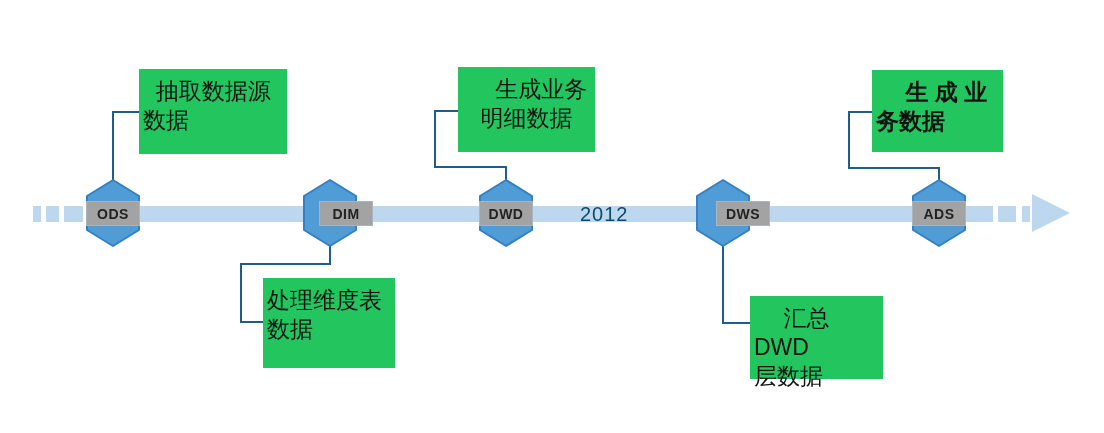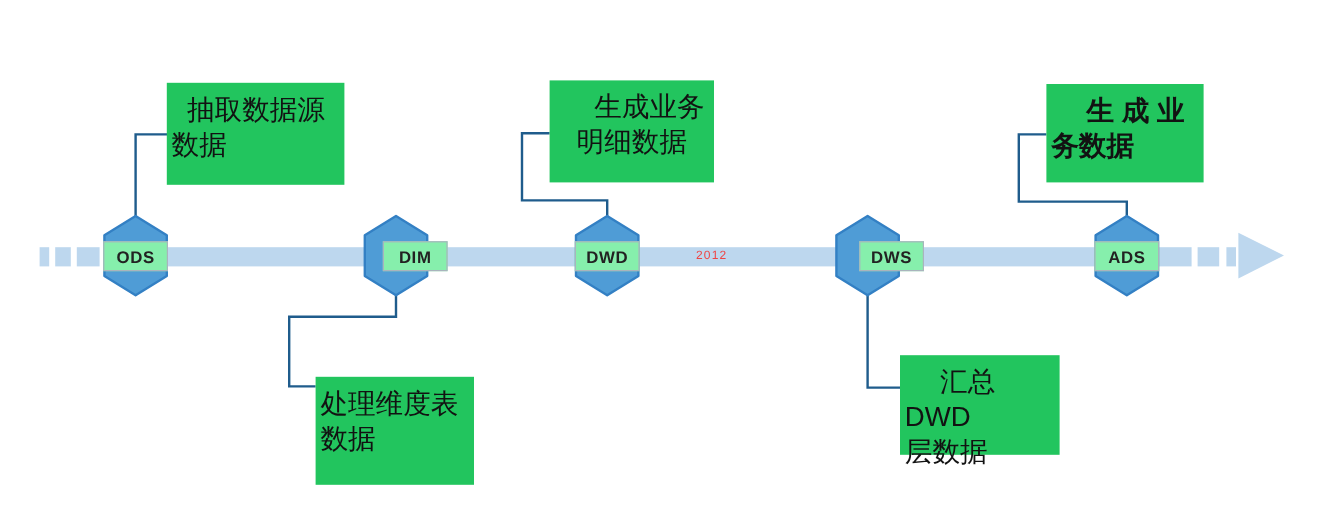--- a/index.html
+++ b/index.html
@@ -15,39 +15,39 @@
   #ldash3{left:64px;width:19px;}
   #rdash1{left:998px;width:18px;}
   #rdash2{left:1022px;width:8px;}
   .arrowhead{
     position:absolute;left:1032px;top:194px;width:0;height:0;z-index:1;
     border-top:19px solid transparent;border-bottom:19px solid transparent;
     border-left:38px solid #BDD7EE;
   }
   .year{
     position:absolute;left:580px;top:206px;width:44px;height:16px;z-index:2;
-    color:#ef4444;font-size:10px;line-height:16px;text-align:left;letter-spacing:1px;
+    color:#0c4a6e;font-size:20px;line-height:16px;text-align:right;letter-spacing:1px;
   }
   
   svg.overlay{position:absolute;left:0;top:0;z-index:3;}
   
   .note{
     position:absolute;background:#22c55e;color:#121212;z-index:4;
     font-size:23px;line-height:29px;white-space:pre-wrap;
     padding:8px 4px;box-sizing:border-box;
   }
   #note-ods{left:139px;top:69px;width:148px;height:85px;}
-  #note-dim{left:263px;top:278px;width:132px;height:90px;margin-top:36px;}
+  #note-dim{left:263px;top:278px;width:132px;height:90px;}
   #note-dwd{left:458px;top:67px;width:137px;height:85px;text-align:center;}
   #note-dws{left:750px;top:296px;width:133px;height:83px;}
   #note-ads{left:872px;top:70px;width:131px;height:82px;font-weight:bold;}
   
   .plate{
     position:absolute;top:201px;width:54px;height:25px;z-index:6;
-    background:#86efac;border:1px solid #A9B4BD;box-sizing:border-box;
+    background:#a3a3a3;border:1px solid #A9B4BD;box-sizing:border-box;
     display:flex;align-items:center;justify-content:center;
     font-size:14px;font-weight:600;color:#222222;letter-spacing:0.5px;
   }
   #plate-ods{left:86px;}
   #plate-dim{left:303px;margin-left:16px;}
   #plate-dwd{left:479px;text-align:center;}
   #plate-dws{left:716px;}
   #plate-ads{left:912px;}
 </style>
 </head>

